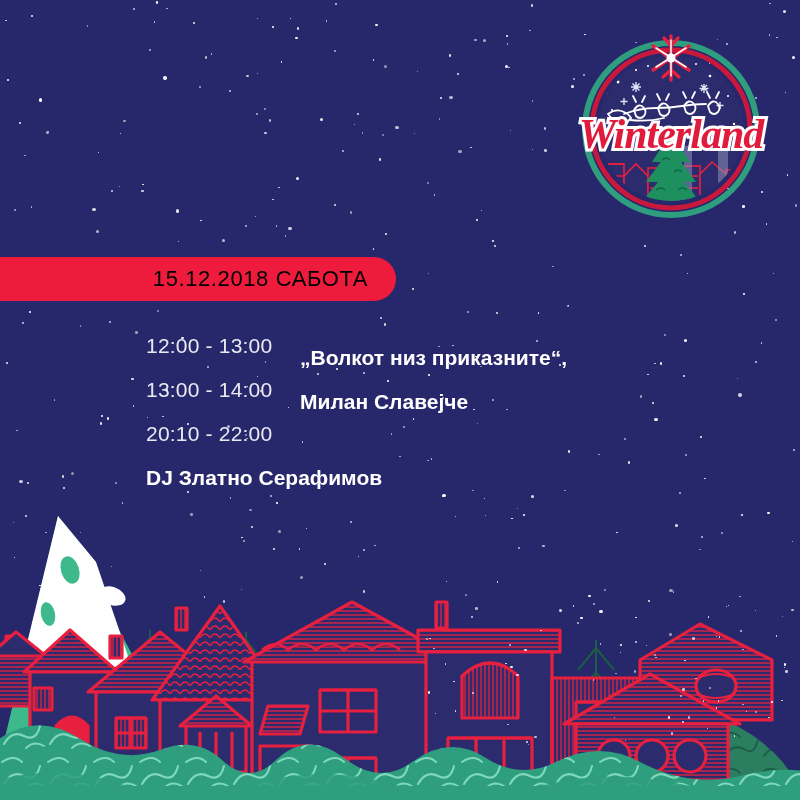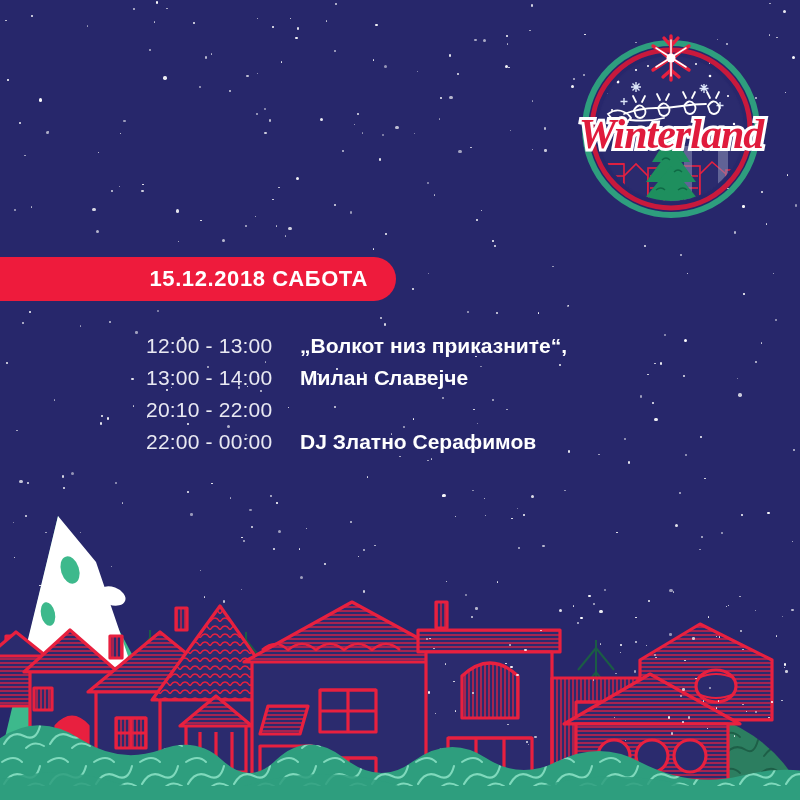--- a/index.html
+++ b/index.html
@@ -36,45 +36,45 @@
   #date-banner {
     position:absolute; left:0; top:257px;
     width:396px; height:44px;
     background:#EE1B3C;
     border-radius:0 24px 24px 0;
     z-index:6;
     display:flex; align-items:center; justify-content:flex-end;
     padding-right:28px;
   }
   #date-banner .txt {
-    color:#ffffff;
+    color:#000000;
     font-size:22px;
     letter-spacing:0.6px;
-    font-weight:700;
+    font-weight:400;
     white-space:nowrap;
     margin-left:23px;
   }
 
   
   #schedule {
     position:absolute; left:146px; top:330px;
     width:600px; z-index:6;
   }
   .row { display:flex; align-items:flex-start; margin-bottom:0px; }
   .time {
     width:154px; flex:0 0 154px;
     color:#E9E9F2;
     font-size:21px;
     font-weight:300;
     line-height:32px;
     letter-spacing:0.2px;
     white-space:nowrap;
   }
   .desc { color:#FFFFFF; font-size:21px; font-weight:700; line-height:32px; }
-  .desc .l { display:block; white-space:nowrap; }
+  .desc .l { display:block; white-space:nowrap;margin-top:12px; }
 
   
   #bottom-strip {
     position:absolute; left:0; bottom:0; width:800px; height:14px;
     background:#2E9E7E; z-index:3;
   }
 </style>
 </head>
 <body>
 
@@ -639,21 +639,20 @@
       <div class="desc">
         <span class="l">Милан Славејче</span>
       </div>
     </div>
 
     <div class="row">
       <div class="time">20:10 - 22:00</div>
     </div>
 
     <div class="row">
-      <div class="time">22:00 - 00:00</div>
       <div class="desc">
         <span class="l">DJ Златно Серафимов</span>
       </div>
     </div>
 
   </div>
 <div class="star" style="left: 540.2px; top: 629.9px; width: 1.6px; height: 1.6px; z-index: 4; position: absolute; opacity: 0.82;"></div>
     <div class="star" style="left: 635.1px; top: 616.6px; width: 1.6px; height: 1.6px; z-index: 4; position: absolute; opacity: 0.99;"></div>
     <div class="star" style="left: 645.5px; top: 644.9px; width: 1.6px; height: 1.6px; z-index: 4; position: absolute; opacity: 0.84;"></div>
     <div class="star" style="left: 742.3px; top: 703.5px; width: 1.6px; height: 1.6px; z-index: 4; position: absolute; opacity: 0.69;"></div>

